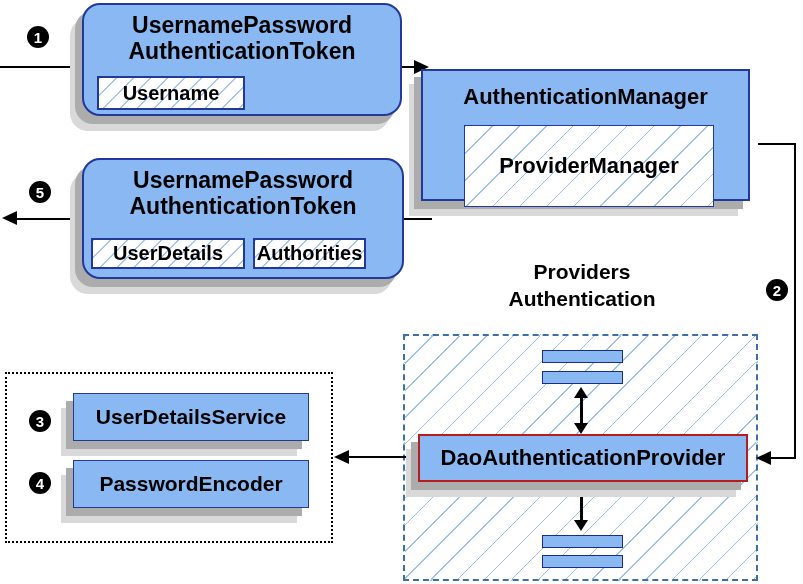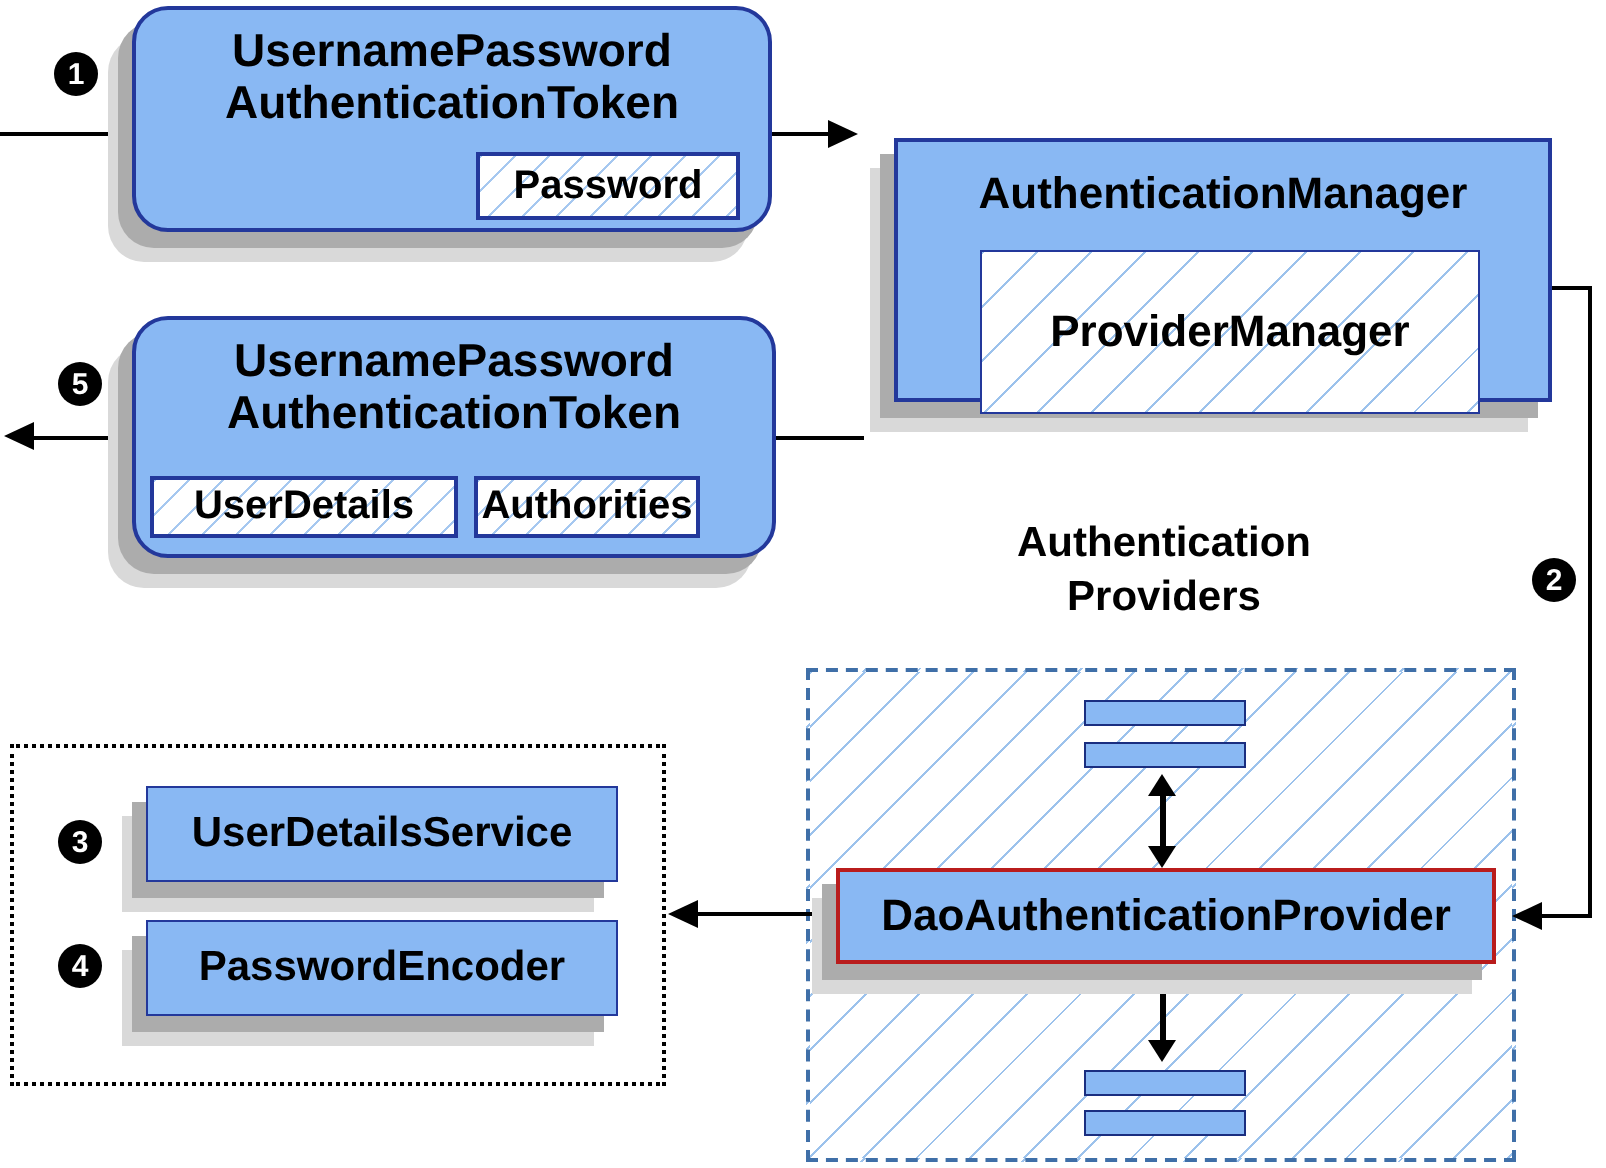--- a/index.html
+++ b/index.html
@@ -14,21 +14,21 @@
   .ah.right{border-top:7px solid transparent;border-bottom:7px solid transparent;border-left:15px solid #000;}
   .ah.left{border-top:7px solid transparent;border-bottom:7px solid transparent;border-right:15px solid #000;}
   .ah.up{border-left:7px solid transparent;border-right:7px solid transparent;border-bottom:11px solid #000;}
   .ah.down{border-left:7px solid transparent;border-right:7px solid transparent;border-top:11px solid #000;}
   .dblline{position:absolute;width:3px;background:#000;z-index:1;}
   
   .bluebox{
     position:absolute;background:#89B8F3;border:2px solid #23389B;box-sizing:border-box;z-index:2;
     box-shadow:-7px 8px 0 0 #ACACAC,-12px 15px 0 0 #D9D9D9;
   }
-  .rounded{border-radius:18px;}
+  .rounded{border-radius:18px;margin-left:16px;}
   .hatch-sm{
     background-color:#fff;
     background-image:repeating-linear-gradient(135deg,#A6C8F0 0,#A6C8F0 1px,transparent 1px,transparent 12px);
   }
   .hatch-lg{
     background-color:#fff;
     background-image:repeating-linear-gradient(135deg,#9CC2EC 0,#9CC2EC 1px,transparent 1px,transparent 19px);
   }
   .field{
     position:absolute;border:2px solid #23389B;box-sizing:border-box;
@@ -100,40 +100,40 @@
   <div class="bar" style="left:542px;top:350px;"></div>
   <div class="bar" style="left:542px;top:371px;"></div>
   <div class="bar" style="left:542px;top:535px;"></div>
   <div class="bar" style="left:542px;top:555px;"></div>
 
   <div class="bluebox rounded" style="left:66px;top:3px;width:320px;height:113px;">
     <div class="token-title">
       <div>UsernamePassword</div>
       <div>AuthenticationToken</div>
     </div>
-    <div class="field hatch-sm" style="left:170px;top:71px;width:132px;height:34px;">Password</div>
+    <div class="field hatch-sm" style="left:13px;top:71px;width:148px;height:34px;">Username</div>
   </div>
 
-  <div class="bluebox" style="left:447px;top:69px;width:329px;height:132px;">
+  <div class="bluebox" style="left:421px;top:69px;width:329px;height:132px;">
     <div class="mgr-title">AuthenticationManager</div>
     <div class="inner-box hatch-lg" style="left:41px;top:54px;width:250px;height:82px;">ProviderManager</div>
   </div>
 
   <div class="bluebox rounded" style="left:66px;top:158px;width:322px;height:121px;">
     <div class="token-title">
       <div>UsernamePassword</div>
       <div>AuthenticationToken</div>
     </div>
     <div class="field hatch-sm" style="left:7px;top:78px;width:154px;height:31px;">UserDetails</div>
     <div class="field hatch-sm" style="left:169px;top:78px;width:113px;height:31px;">Authorities</div>
   </div>
 
   <div class="prov-heading">
+    <div>Providers</div>
     <div>Authentication</div>
-    <div>Providers</div>
   </div>
 
   <div class="dao">DaoAuthenticationProvider</div>
 
   <div class="dottedbox"></div>
   <div class="svc" style="left:73px;top:393px;">UserDetailsService</div>
   <div class="svc" style="left:73px;top:460px;">PasswordEncoder</div>
 
   <div class="badge" style="left:27px;top:26px;">1</div>
   <div class="badge" style="left:766px;top:279px;">2</div>

